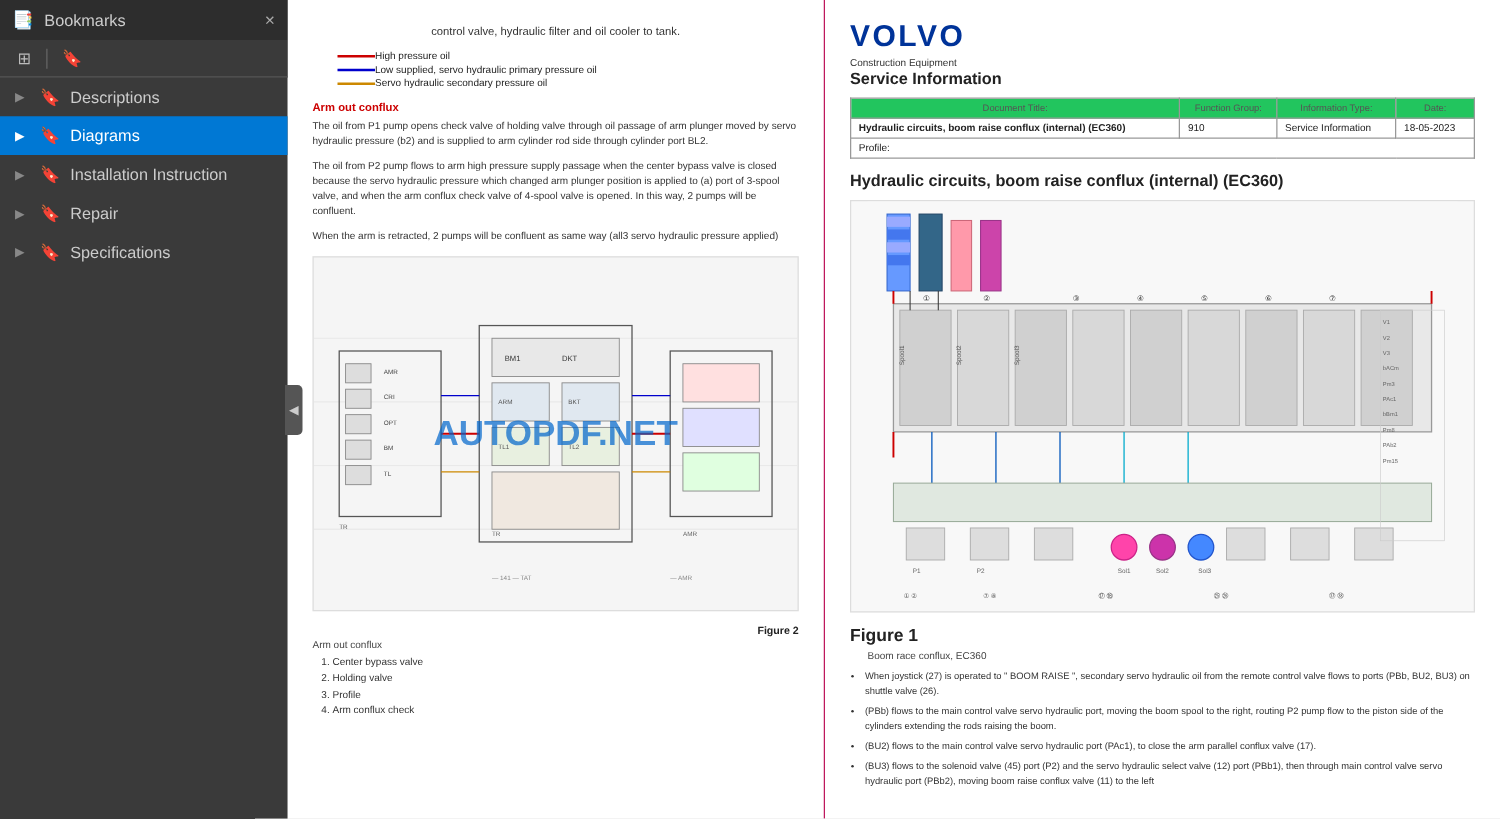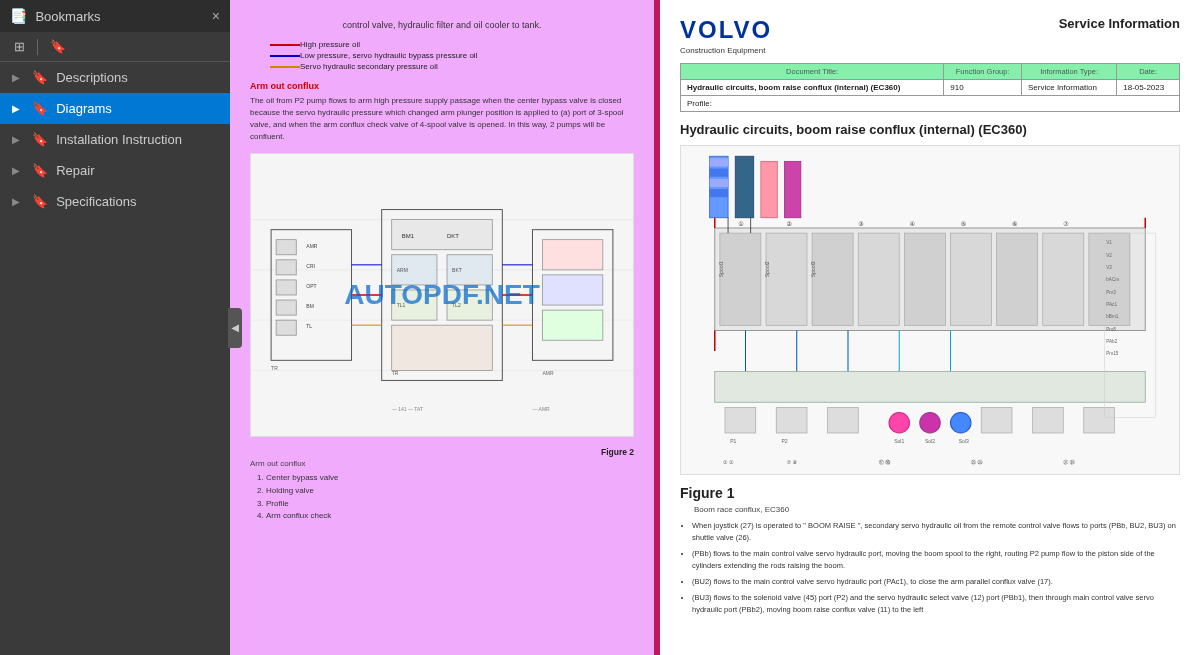--- a/index.html
+++ b/index.html
@@ -106,26 +106,26 @@
     #main {
       flex: 1;
       display: flex;
       overflow: hidden;
       background: #e8e8e8;
     }
 
     
     #page-left {
       width: 430px;
-      background: #f0abfc;
+      background: #ffffff;
       overflow-y: auto;
       padding: 20px 20px;
       font-size: 9px;
       color: #222;
-      border-right: 6px solid #be185d;
+      border-right: 1px solid #be185d;
       flex-shrink: 0;
     }
 
     .page-top-text {
       text-align: center;
       font-size: 9px;
       color: #333;
       margin-bottom: 10px;
     }
 
@@ -210,20 +210,21 @@
       padding: 16px 20px;
       font-size: 9px;
       color: #222;
     }
 
     .volvo-header {
       display: flex;
       justify-content: space-between;
       align-items: flex-start;
       margin-bottom: 4px;
+      flex-direction: column;
     }
     .volvo-logo {
       font-size: 24px;
       font-weight: 900;
       color: #003399;
       letter-spacing: 2px;
       font-family: 'Arial Black', Arial, sans-serif;
     }
     .volvo-sub {
       font-size: 8px;
@@ -242,21 +243,21 @@
       border-collapse: collapse;
       margin: 8px 0;
       font-size: 8px;
     }
     .info-table td, .info-table th {
       border: 1px solid #999;
       padding: 3px 6px;
       vertical-align: top;
     }
     .info-table th {
-      background: #86efac;
+      background: #22c55e;
       font-weight: normal;
       color: #555;
       font-size: 7.5px;
     }
     .info-table .doc-title {
       font-weight: bold;
       font-size: 8px;
     }
 
     .hydraulic-title {
@@ -362,30 +363,32 @@
   <div id="page-left">
     <div class="page-top-text">control valve, hydraulic filter and oil cooler to tank.</div>
 
     <div class="legend">
       <div class="legend-item">
         <div class="legend-line" style="background:#cc0000;"></div>
         <span>High pressure oil</span>
       </div>
       <div class="legend-item">
         <div class="legend-line" style="background:#0000cc;"></div>
-        <span>Low pressure, servo hydraulic bypass pressure oil</span>
+        <span>Low supplied, servo hydraulic primary pressure oil</span>
       </div>
       <div class="legend-item">
         <div class="legend-line" style="background:#cc8800;"></div>
         <span>Servo hydraulic secondary pressure oil</span>
       </div>
     </div>
 
     <div class="arm-out-heading">Arm out conflux</div>
+    <div class="page-body-text">The oil from P1 pump opens check valve of holding valve through oil passage of arm plunger moved by servo hydraulic pressure (b2) and is supplied to arm cylinder rod side through cylinder port BL2.</div>
     <div class="page-body-text">The oil from P2 pump flows to arm high pressure supply passage when the center bypass valve is closed because the servo hydraulic pressure which changed arm plunger position is applied to (a) port of 3-spool valve, and when the arm conflux check valve of 4-spool valve is opened. In this way, 2 pumps will be confluent.</div>
+    <div class="page-body-text">When the arm is retracted, 2 pumps will be confluent as same way (all3 servo hydraulic pressure applied)</div>
 
     <div class="diagram-area">
       <svg class="diagram-svg" viewBox="0 0 380 250">
 
         <rect x="0" y="0" width="380" height="250" fill="#f5f5f5"></rect>
 
         <line x1="0" y1="50" x2="380" y2="50" stroke="#e0e0e0" stroke-width="0.5"></line>
         <line x1="0" y1="100" x2="380" y2="100" stroke="#e0e0e0" stroke-width="0.5"></line>
         <line x1="0" y1="150" x2="380" y2="150" stroke="#e0e0e0" stroke-width="0.5"></line>
         <line x1="0" y1="200" x2="380" y2="200" stroke="#e0e0e0" stroke-width="0.5"></line>

